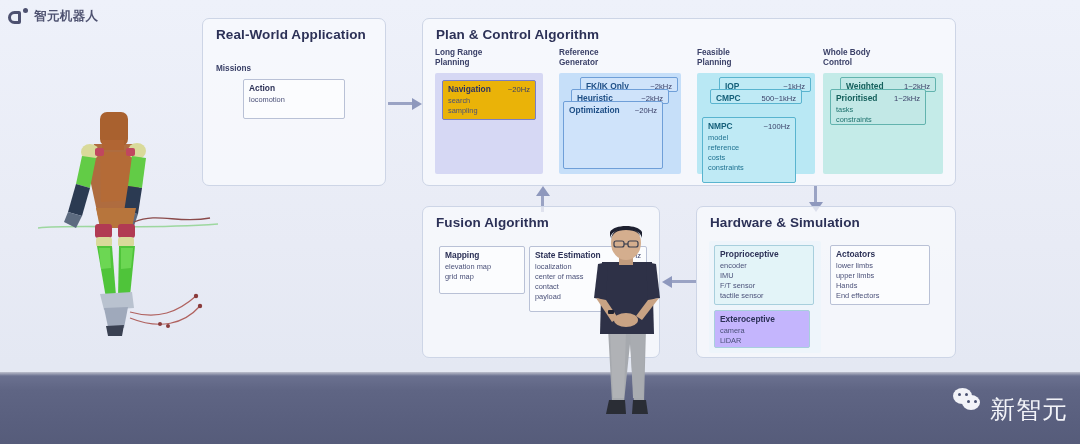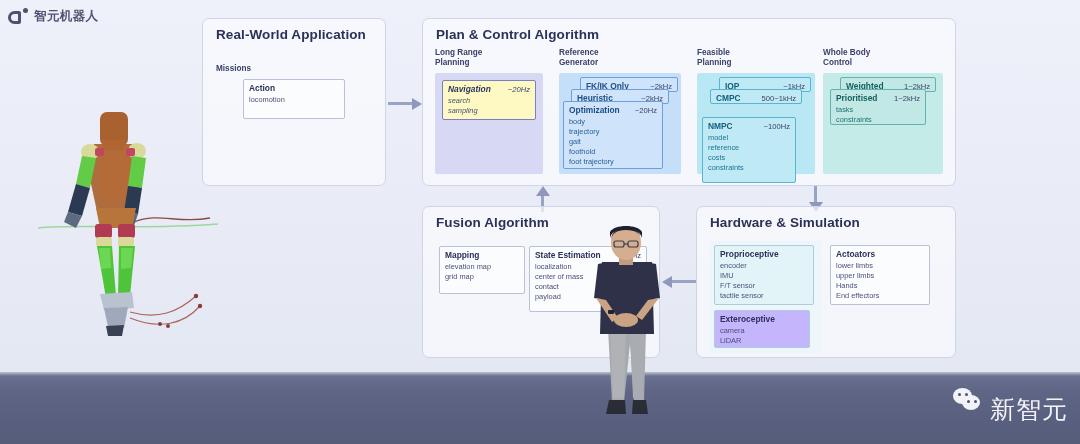--- a/index.html
+++ b/index.html
@@ -87,21 +87,21 @@
   .card .lines {
     font-size: 7.4px; color: #4a5078; line-height: 1.34; margin-top: 2px;
     white-space: pre-line;
   }
 
   
   .card.plain { background: #fbfcfe; border-color: #b9c1d6; }
   .card.plain .hdr .t { color: #2c3157; }
 
   
-  .card.purple { background: #fef9c3; border-color: #7a7fc4; font-style: italic; }
+  .card.purple { background: #eab308; border-color: #7a7fc4; }
   
   .card.blue   { background: #cfe3fa; border-color: #6f9fd8; }
   .card.blue .hdr .t { color: #1f4f86; }
   .card.blue .lines  { color: #2a5f97; }
   
   .card.cyan   { background: #bfeaf5; border-color: #59b4cf; }
   .card.cyan .hdr .t { color: #15607a; }
   .card.cyan .lines  { color: #1d7190; }
   
   .card.teal   { background: #c2e8e6; border-color: #62b3ae; }
@@ -246,25 +246,20 @@
       <div class="hdr">
         <span class="t">Heuristic</span>
         <span class="f">~2kHz</span>
       </div>
     </div>
     <div class="card blue" style="left:140px; top:82px; width:100px; height:68px;">
       <div class="hdr">
         <span class="t">Optimization</span>
         <span class="f">~20Hz</span>
       </div>
-      <div class="lines">body
-trajectory
-gait
-foothold
-foot trajectory</div>
     </div>
 
     <div class="sub-title" style="left:274px; top:29px;">Feasible
 Planning</div>
     <div class="colblock" style="left:274px; top:54px; width:118px; height:101px; background:#b9e8f4;"></div>
     <div class="card cyan" style="left:296px; top:58px; width:92px; height:15px;">
       <div class="hdr">
         <span class="t">IQP</span>
         <span class="f">~1kHz</span>
       </div>

